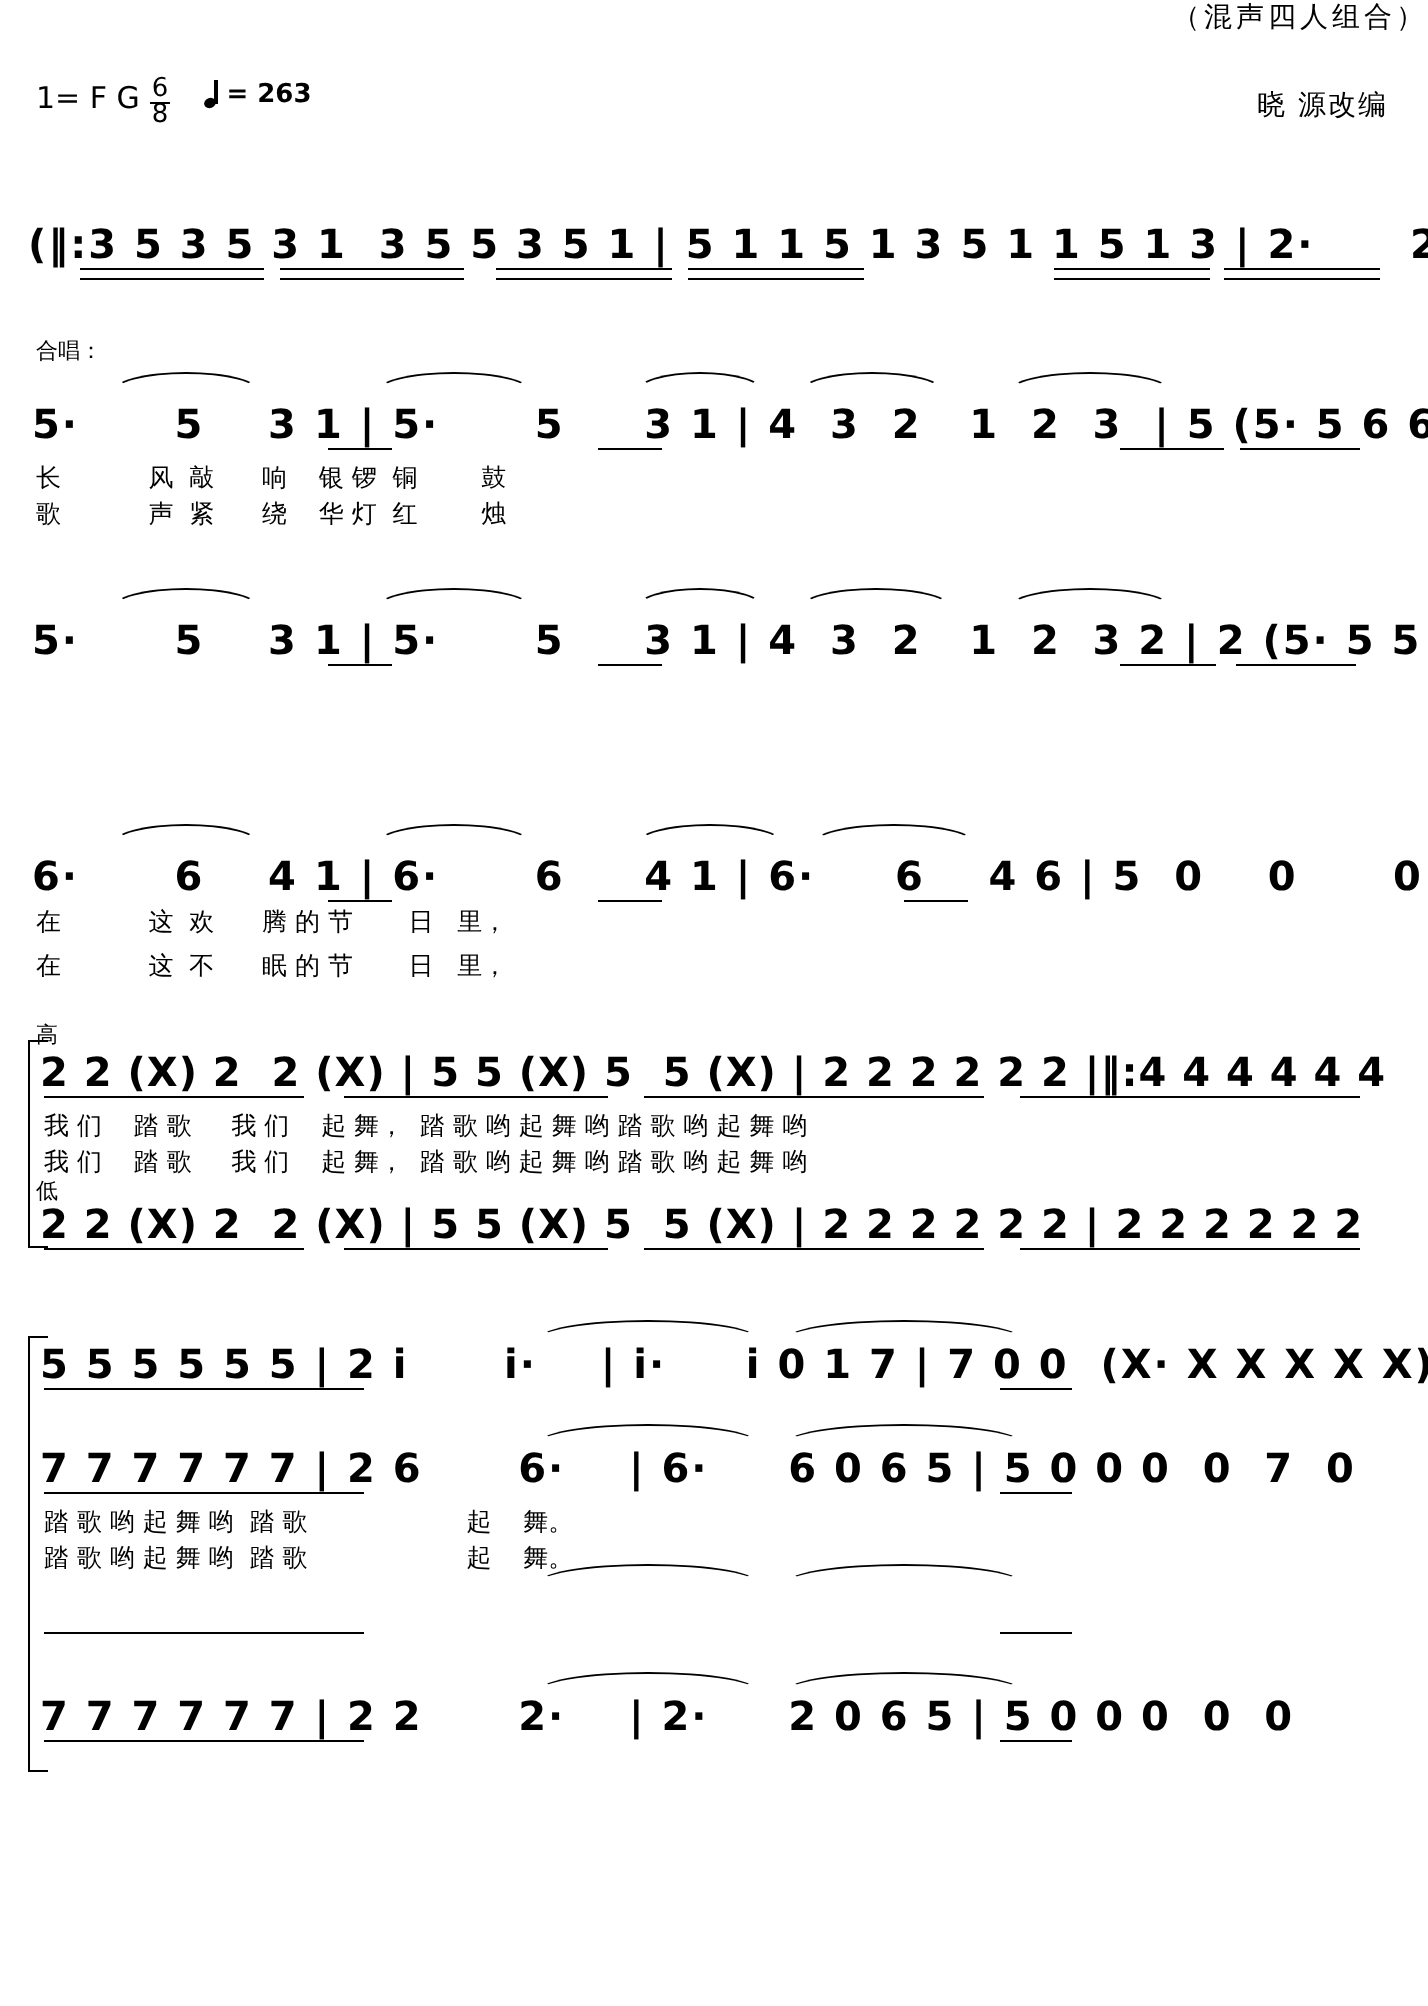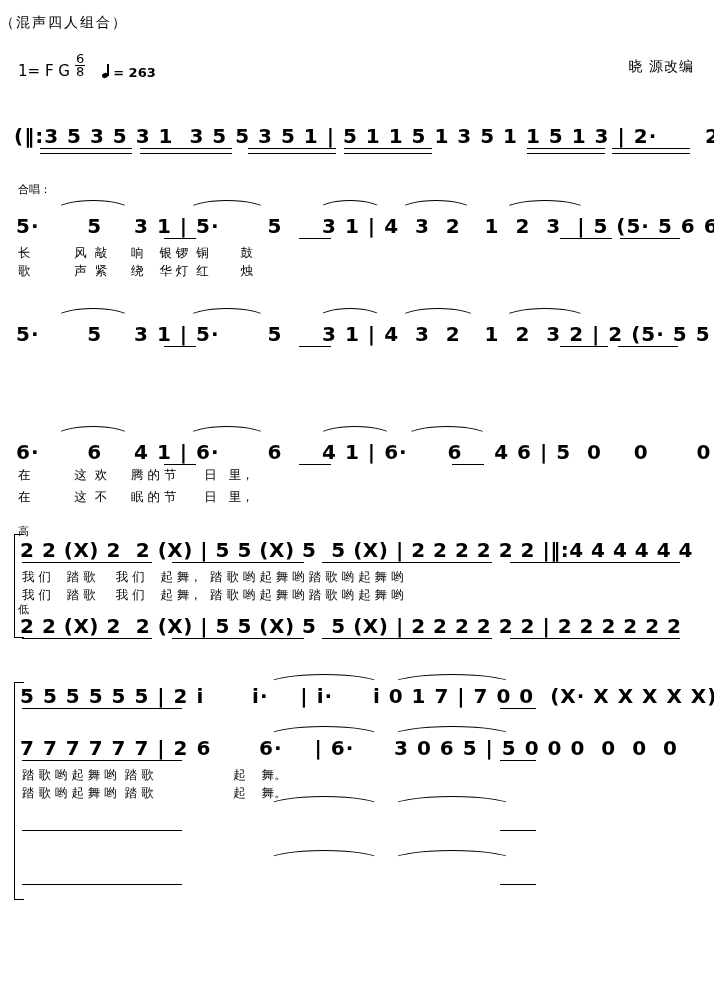--- a/index.html
+++ b/index.html
@@ -24,39 +24,38 @@
   
   .title {
     text-align: center;
     font-family: "DejaVu Sans", sans-serif;
     font-weight: bold;
     font-size: 30px;
     letter-spacing: 10px;
     margin-top: 52px;
   }
   .subtitle {
-    text-align: left;
+    text-align: right;
     font-family: Liberation Mono, monospace;
     font-size: 14px;
     letter-spacing: 2px;
-    margin-top: 14px;
   }
   .meta-row {
     position: relative;
     height: 34px;
     margin-top: 18px;
   }
   .key-sig {
     position: absolute;
     left: 18px;
     top: 4px;
     font-family: "DejaVu Sans", sans-serif;
     font-size: 15px;
     display: flex;
-    align-items: flex-end;
+    align-items: flex-start;
     gap: 3px;
   }
   .frac {
     display: inline-flex;
     flex-direction: column;
     align-items: center;
     line-height: 0.95;
     font-size: 13px;
     margin: 0 2px;
     position: relative;
@@ -270,33 +269,34 @@
     <div style="position:absolute; left:500px; top:30px; width:36px; border-bottom:1.6px solid #000;"></div>
 
     <div class="notes" style="position:absolute; left:20px; top:6px; letter-spacing:1px;">5 5 5 5 5 5 | 2 i      i·    | i·     i 0 1 7 | 7 0 0  (X· X X X X X)</div>
 
     <div style="position:absolute; left:22px; top:82px; width:160px; border-bottom:1.6px solid #000;"></div>
     <div style="position:absolute; left:500px; top:82px; width:36px; border-bottom:1.6px solid #000;"></div>
 
     <div class="slur" style="left:268px; top:48px; width:110px;"></div>
     <div class="slur" style="left:392px; top:48px; width:118px;"></div>
 
-    <div class="notes" style="position:absolute; left:20px; top:58px; letter-spacing:1px;">7 7 7 7 7 7 | 2 6      6·    | 6·     3 0 6 5 | 5 0 0 0  0  0  0</div>
+    <div class="notes" style="position:absolute; left:20px; top:58px; letter-spacing:1px;">7 7 7 7 7 7 | 2 6      6·    | 6·     6 0 6 5 | 5 0 0 0  0  7  0</div>
 
     <div class="lyrics" style="position:absolute; left:22px; top:88px;">踏 歌 哟 起 舞 哟  踏 歌                    起    舞。</div>
     <div class="lyrics" style="position:absolute; left:22px; top:106px;">踏 歌 哟 起 舞 哟  踏 歌                    起    舞。</div>
 
     <div class="slur" style="left:268px; top:118px; width:110px;"></div>
     <div class="slur" style="left:392px; top:118px; width:118px;"></div>
 
     <div style="position:absolute; left:22px; top:152px; width:160px; border-bottom:1.6px solid #000;"></div>
     <div style="position:absolute; left:500px; top:152px; width:36px; border-bottom:1.6px solid #000;"></div>
 
 
     <div class="slur" style="left:268px; top:172px; width:110px;"></div>
     <div class="slur" style="left:392px; top:172px; width:118px;"></div>
 
     <div style="position:absolute; left:22px; top:206px; width:160px; border-bottom:1.6px solid #000;"></div>
     <div style="position:absolute; left:500px; top:206px; width:36px; border-bottom:1.6px solid #000;"></div>
 
+    <div class="notes" style="position:absolute; left:20px; top:182px; letter-spacing:1px;">7 7 7 7 7 7 | 2 2      2·    | 2·     2 0 6 5 | 5 0 0 0  0  0</div>
   </div>
 
 </div>
 
 </body></html>

